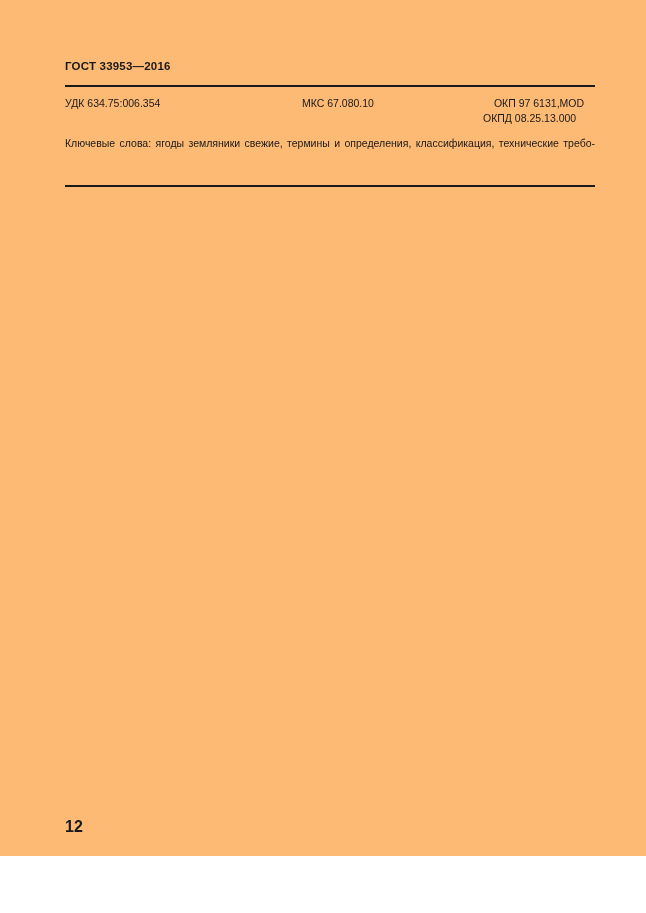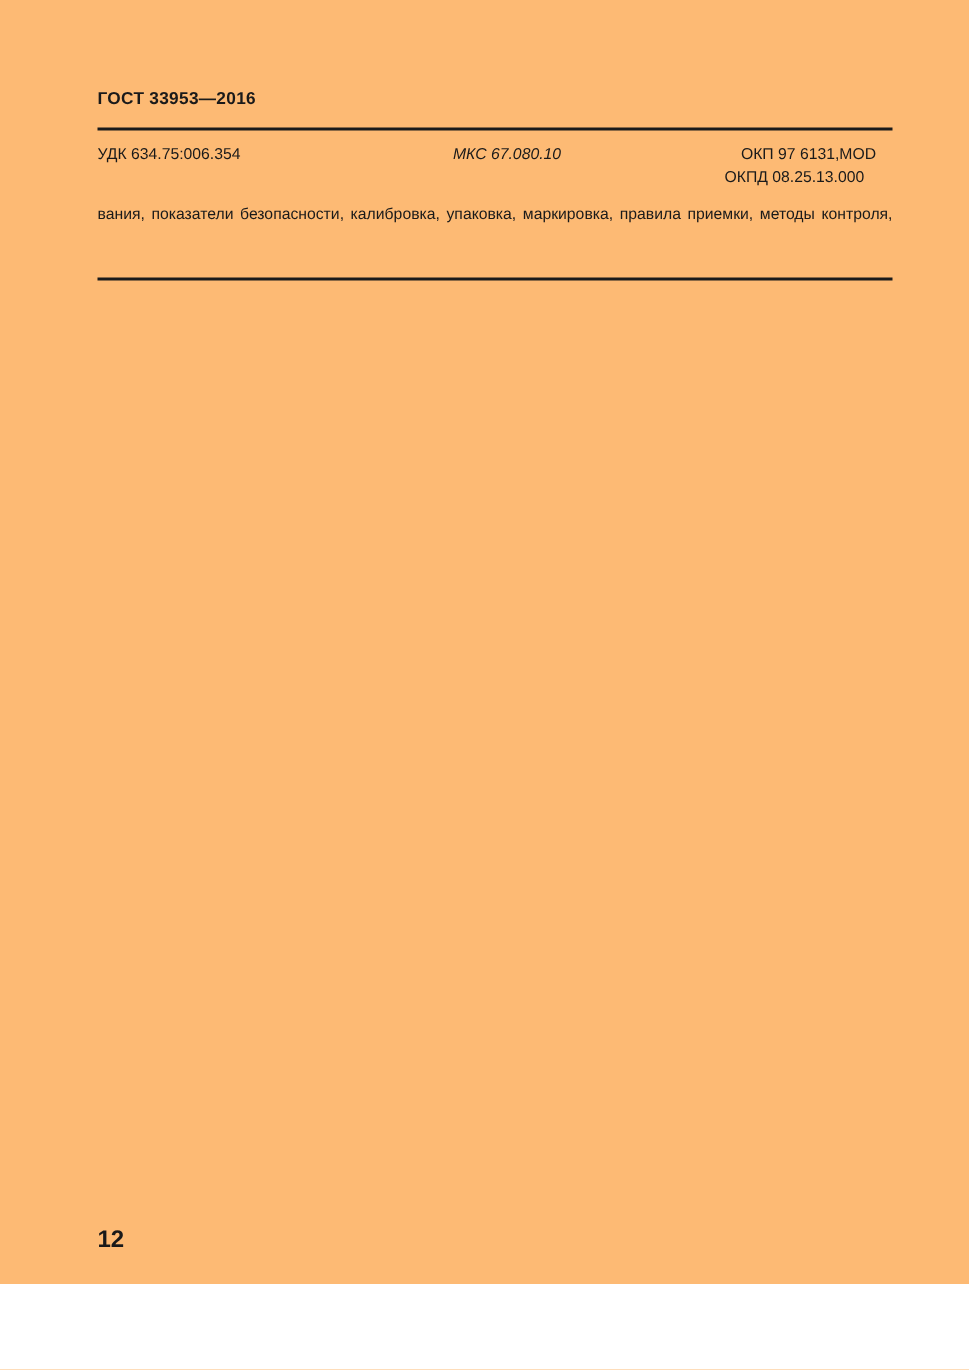--- a/index.html
+++ b/index.html
@@ -48,21 +48,20 @@
     left: 0;
     top: 0;
     white-space: nowrap;
     text-align: right;
   }
   .mks {
     position: absolute;
     left: 237px;
     top: 0;
     white-space: nowrap;
-    font-style: italic;
   }
   .okp-block {
     position: absolute;
     right: 0;
     top: 0;
     width: 112px;
   }
   .okp-line1 {
     display: flex;
     justify-content: center;
@@ -111,20 +110,20 @@
     <div class="okp-block">
       <div class="okp-line1">
         <span>ОКП 97 6131,</span>
         <span>MOD</span>
       </div>
       <div class="okpd-line">ОКПД 08.25.13.000</div>
     </div>
   </div>
 
   <div class="keywords">
-    <div class="kw-line kw-justify">вания, показатели безопасности, калибровка, упаковка, маркировка, правила приемки, методы контроля,</div>
+    <div class="kw-line kw-justify">Ключевые слова: ягоды земляники свежие, термины и определения, классификация, технические требо-</div>
   </div>
 
   <div class="rule rule-bottom"></div>
 
   <div class="page-number">12</div>
 
 </div>
 
 </body></html>

